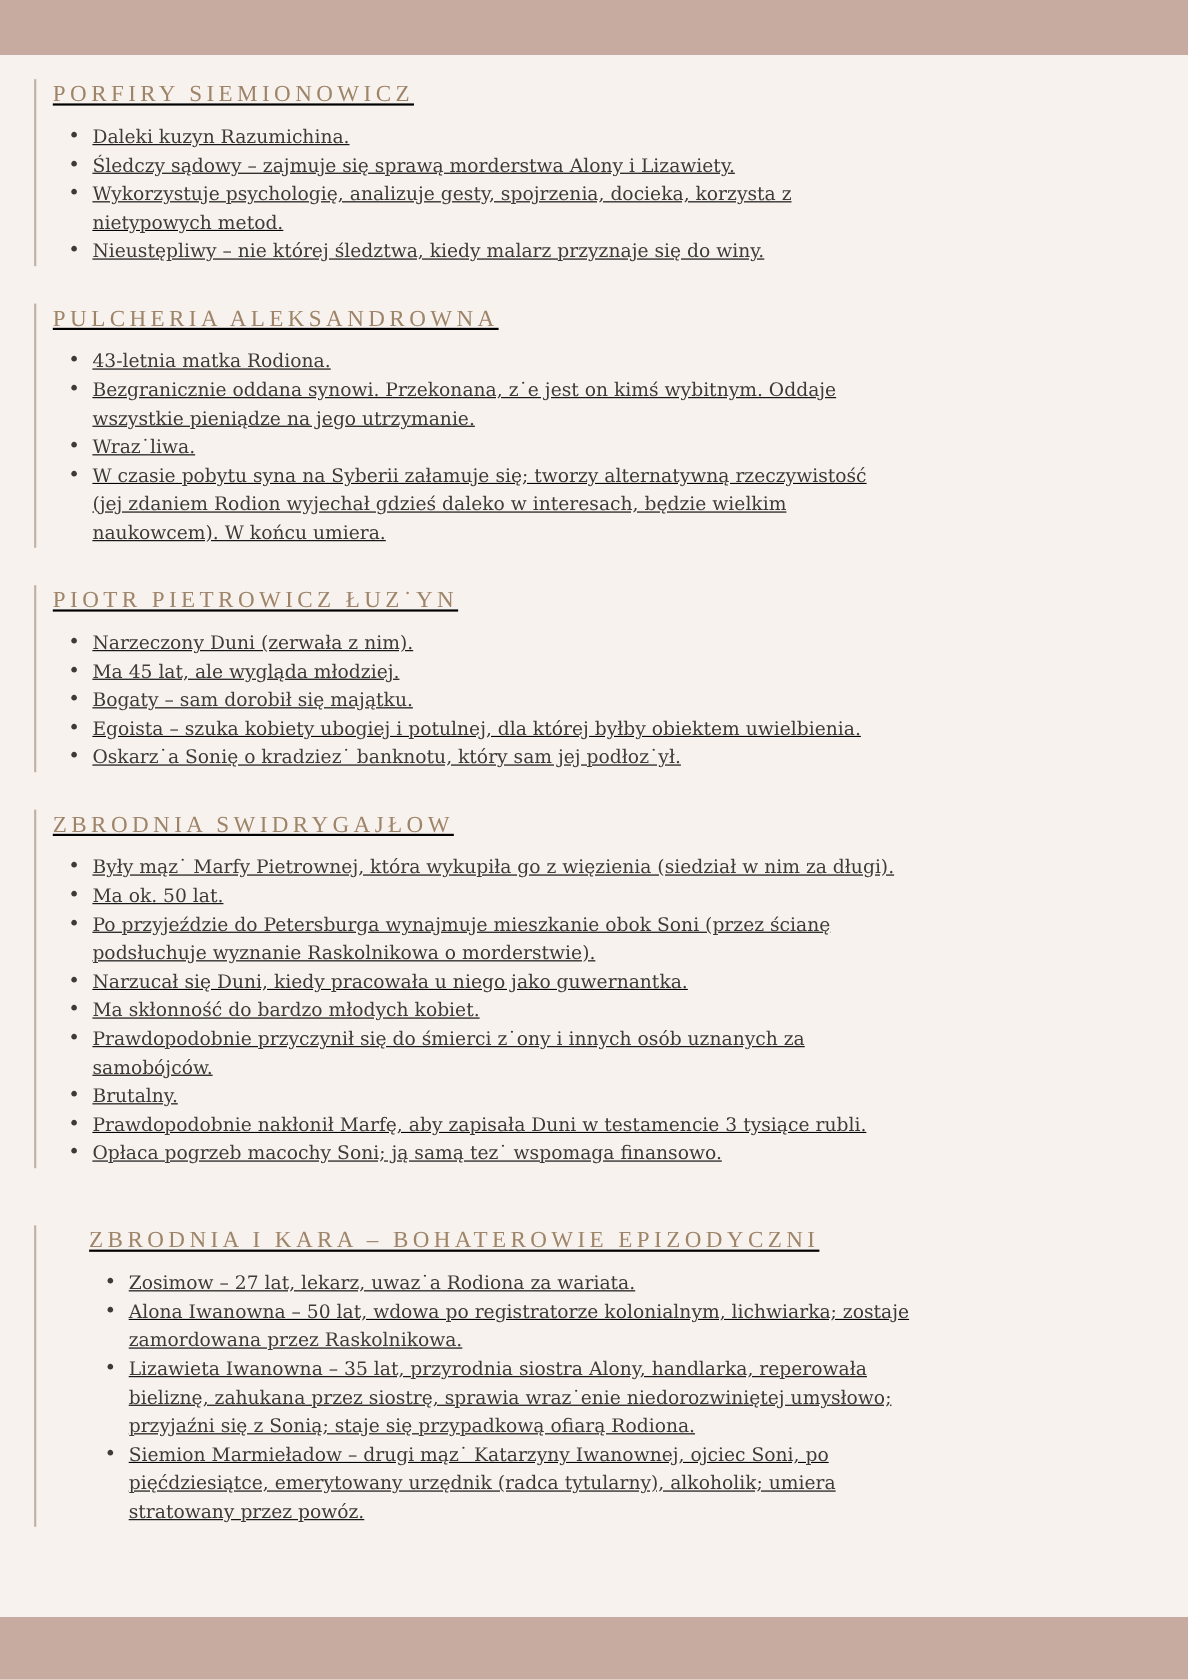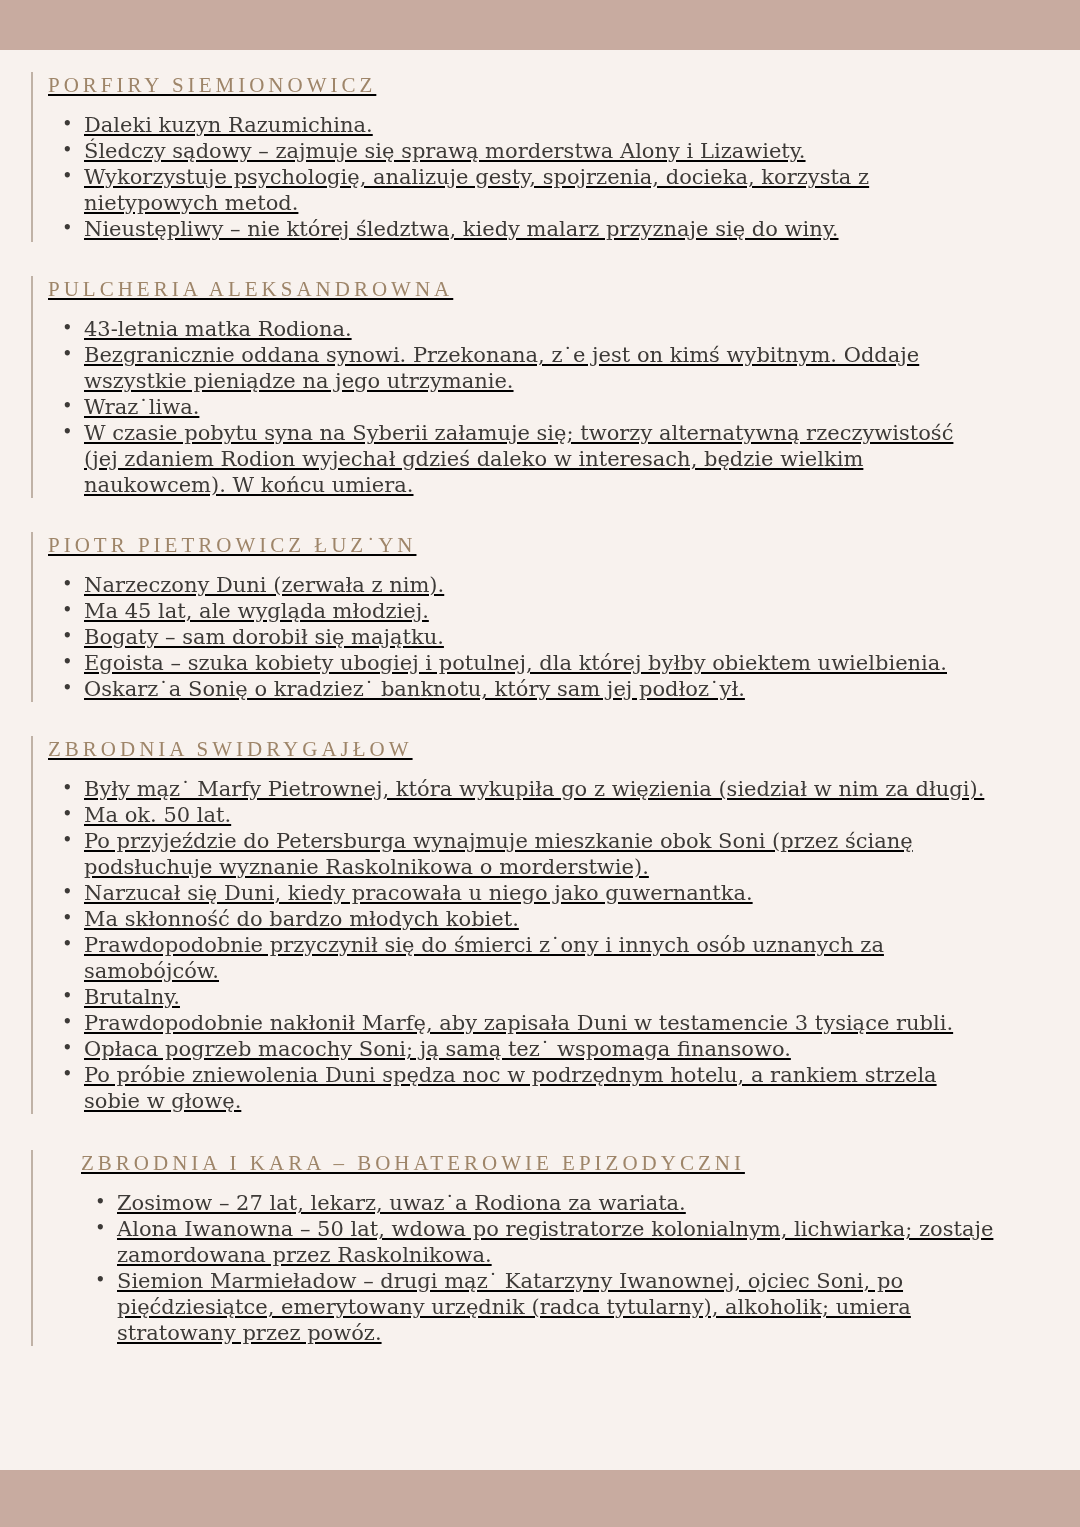--- a/index.html
+++ b/index.html
@@ -24,38 +24,38 @@
     box-sizing:border-box;
     padding:22px 40px 0 31px;
     overflow:hidden;
     text-decoration:underline;
   }
   section.char-section {
     border-left:2px solid var(--rule, #c0b2a6);
     padding-left:15px;
     margin:0 0 34px 0;
   }
-  section.char-section:last-child { margin-top:36px;padding-left:48px; }
+  section.char-section:last-child { margin-top:52px;padding-left:48px; }
   h2.section-heading {
     margin:0 0 14px 0;
     font-family:"Liberation Serif", serif;
     font-weight:400;
     font-size:21px;
     line-height:26px;
     letter-spacing:4px;
     color:var(--head, #9e8569);
   }
   ul.bullet-list {
     list-style:none;
     margin:0;
     padding:0 0 0 36px;
   }
   ul.bullet-list li {
     position:relative;
-    font-size:21px;
+    font-size:17px;
     line-height:26px;
     color:var(--text, #3d3a37);
     white-space:pre-line;
     max-width:956px;
   }
   ul.bullet-list li::before {
     content:"\2022";
     position:absolute;
     left:-22px;
     top:-1px;
@@ -112,31 +112,32 @@
           <li>Ma ok. 50 lat.</li>
           <li>Po przyjeździe do Petersburga wynajmuje mieszkanie obok Soni (przez ścianę
 podsłuchuje wyznanie Raskolnikowa o morderstwie).</li>
           <li>Narzucał się Duni, kiedy pracowała u niego jako guwernantka.</li>
           <li>Ma skłonność do bardzo młodych kobiet.</li>
           <li>Prawdopodobnie przyczynił się do śmierci z˙ony i innych osób uznanych za
 samobójców.</li>
           <li>Brutalny.</li>
           <li>Prawdopodobnie nakłonił Marfę, aby zapisała Duni w testamencie 3 tysiące rubli.</li>
           <li>Opłaca pogrzeb macochy Soni; ją samą tez˙ wspomaga finansowo.</li>
-          <li>Po próbie zniewolenia Duni spędza noc w podrzędnym hotelu, a rankiem strzela
-sobie w głowę.</li>
         </ul>
   </section>
 
   <section class="char-section">
     <h2 class="section-heading">ZBRODNIA I KARA – BOHATEROWIE EPIZODYCZNI</h2>
     <ul class="bullet-list">
           <li>Zosimow – 27 lat, lekarz, uwaz˙a Rodiona za wariata.</li>
           <li>Alona Iwanowna – 50 lat, wdowa po registratorze kolonialnym, lichwiarka; zostaje
 zamordowana przez Raskolnikowa.</li>
+          <li>Lizawieta Iwanowna – 35 lat, przyrodnia siostra Alony, handlarka, reperowała
+bieliznę, zahukana przez siostrę, sprawia wraz˙enie niedorozwiniętej umysłowo;
+przyjaźni się z Sonią; staje się przypadkową ofiarą Rodiona.</li>
           <li>Siemion Marmieładow – drugi mąz˙ Katarzyny Iwanownej, ojciec Soni, po
 pięćdziesiątce, emerytowany urzędnik (radca tytularny), alkoholik; umiera
 stratowany przez powóz.</li>
         </ul>
   </section>
 </div>
 </main>
 
 <div class="bar bottom"></div>
 

